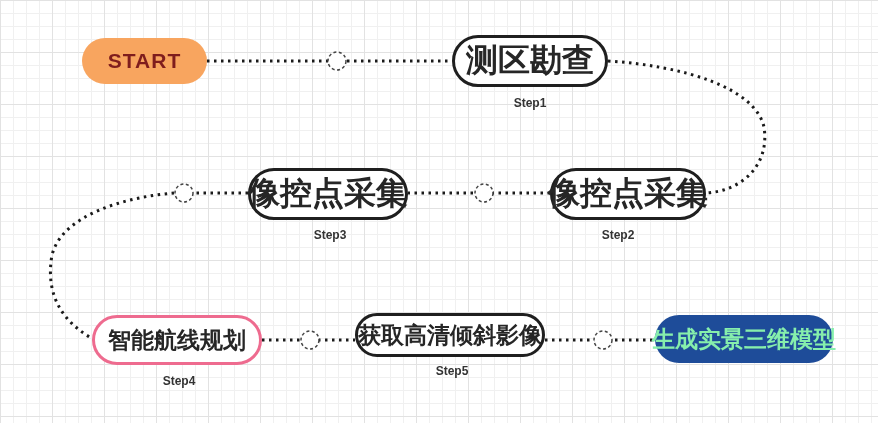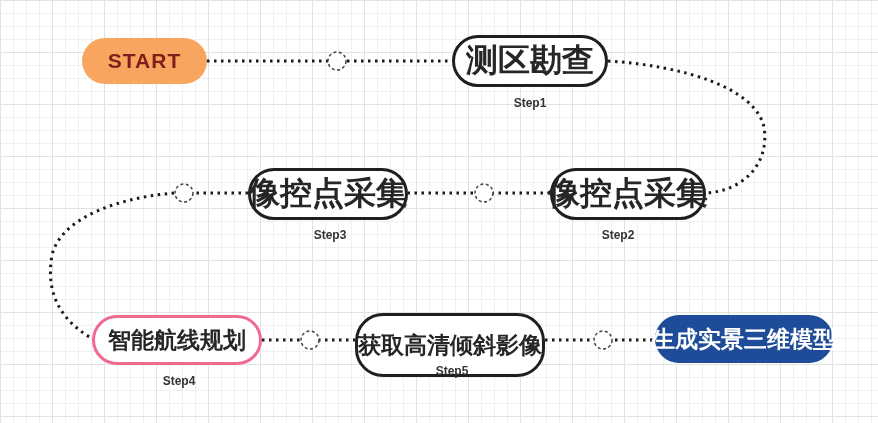--- a/index.html
+++ b/index.html
@@ -61,38 +61,38 @@
     border:none;
     color:#7f1d1d;
     font-size:21px;
     letter-spacing:1px;
     border-radius:23px;
   }
   .node.highlight{border-color:var(--highlight-border);}
   .node.final{
     background:var(--final-fill);
     border:none;
-    color:#ffffff;
+    color:#86efac;
     font-size:23px;
   }
   .step-label{
     position:absolute;
     transform:translateX(-50%);
     font-weight:bold;
     font-size:12px;
     color:#333333;
     white-space:nowrap;
   }
   
   .n-start{left:82px;top:38px;width:125px;height:46px;}
   .n-1{left:452px;top:35px;width:156px;height:52px;}
   .n-2{left:550px;top:168px;width:156px;height:52px;}
   .n-3{left:248px;top:168px;width:160px;height:52px;}
   .n-4{left:92px;top:315px;width:170px;height:50px;font-size:23px;}
-  .n-5{left:355px;top:313px;width:190px;height:64px;font-size:23px;}
+  .n-5{left:355px;top:313px;width:190px;height:44px;font-size:23px;}
   .n-6{left:655px;top:315px;width:178px;height:48px;}
   .s-1{left:530px;top:96px;}
   .s-2{left:618px;top:228px;}
   .s-3{left:330px;top:228px;}
   .s-4{left:179px;top:374px;text-align:center;}
   .s-5{left:452px;top:364px;}
 </style>
 </head>
 <body>
 

